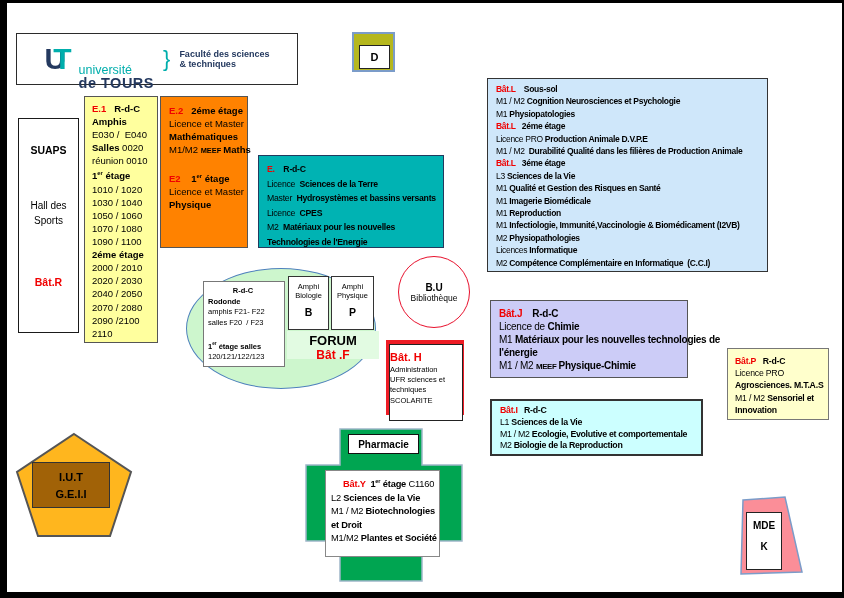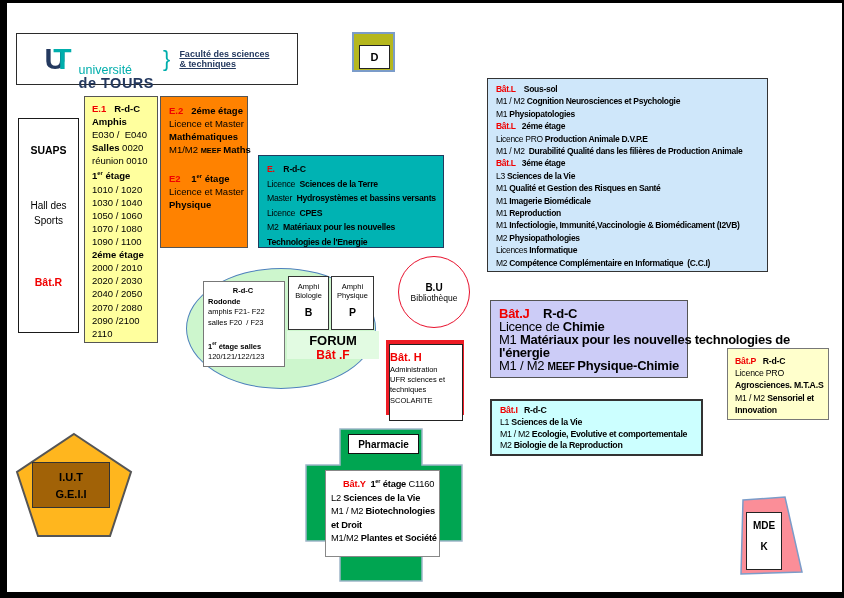--- a/index.html
+++ b/index.html
@@ -16,21 +16,21 @@
   
   .logo-box{left:16px;top:33px;width:282px;height:52px;border:1.5px solid #2b2b2b;background:#fff;
             display:flex;align-items:center;justify-content:center;gap:7px;}
   .ut-mark{font-weight:bold;font-size:30px;line-height:30px;}
   .ut-u{color:#24395f;}
   .ut-t{color:#00aeac;margin-left:-13px;}
   .logo-words{display:flex;flex-direction:column;line-height:13px;}
   .uni{color:#00aeac;font-size:12.5px;margin-top:36px;}
   .tours{color:#24395f;font-weight:bold;font-size:14.5px;letter-spacing:0.5px;}
   .logo-sep{color:#00aeac;font-size:22px;font-weight:300;margin:0 2px;}
-  .logo-fac{color:#24395f;font-weight:bold;font-size:9px;line-height:10.5px;text-decoration:underline;}
+  .logo-fac{color:#24395f;font-weight:bold;font-size:9px;line-height:10.5px;}
 
   
   .d-box{left:352px;top:32px;width:43px;height:40px;background:#b5b71e;border:2px solid #7b9cc9;}
   .d-inner{position:absolute;left:5px;top:11px;width:29px;height:22px;background:#fff;
            border:1.5px solid #222;display:flex;align-items:center;justify-content:center;
            font-weight:bold;font-size:11px;}
 
   
   .suaps{left:18px;top:118px;width:61px;height:215px;background:#fff;border:1.8px solid #1a1a1a;
          display:flex;flex-direction:column;align-items:center;font-size:10px;}
@@ -42,21 +42,21 @@
   .box{position:absolute;box-sizing:border-box;}
   .e1{left:84px;top:96px;width:74px;height:247px;background:#ffff9e;border:1px solid #555;
       font-size:9.5px;line-height:13.1px;padding:5px 0 0 7px;}
   .e2{left:160px;top:96px;width:88px;height:152px;background:#ff8200;border:1px solid #555;
       font-size:9.5px;line-height:13px;padding:7px 0 0 8px;}
   .eteal{left:258px;top:155px;width:186px;height:93px;background:#00b3b3;border:1.5px solid #223a5e;
       font-size:8.7px;line-height:14.6px;letter-spacing:-0.25px;padding:6px 0 0 8px;}
   .batl{left:487px;top:78px;width:281px;height:194px;background:#cfe7fa;border:1.5px solid #333;
       font-size:8.5px;line-height:12.4px;letter-spacing:-0.3px;padding:4px 0 0 8px;}
   .batj{left:490px;top:300px;width:198px;height:78px;background:#ccccf7;border:1px solid #555;
-      font-size:13px;line-height:13px;letter-spacing:-0.25px;padding:6px 0 0 8px;}
+      font-size:10px;line-height:13px;letter-spacing:-0.25px;padding:6px 0 0 8px;}
   .batp{left:727px;top:348px;width:102px;height:72px;background:#ffffcc;border:1px solid #777;
       font-size:8.7px;line-height:12.2px;letter-spacing:-0.2px;padding:6px 0 0 7px;}
   .bati{left:490px;top:399px;width:213px;height:57px;background:#ccffff;border:2px solid #333;
       font-size:8.8px;line-height:11.8px;letter-spacing:-0.3px;padding:4px 0 0 8px;}
 
   
   .forum-ellipse{left:186px;top:268px;width:190px;height:121px;background:#cdf6cd;
       border:1.5px solid #4f81bd;border-radius:50%;}
   .forum-label{left:287px;top:331px;width:92px;height:28px;background:#e2fbe2;text-align:center;}
   .f-title{font-weight:bold;font-size:13px;margin-top:2px;}

